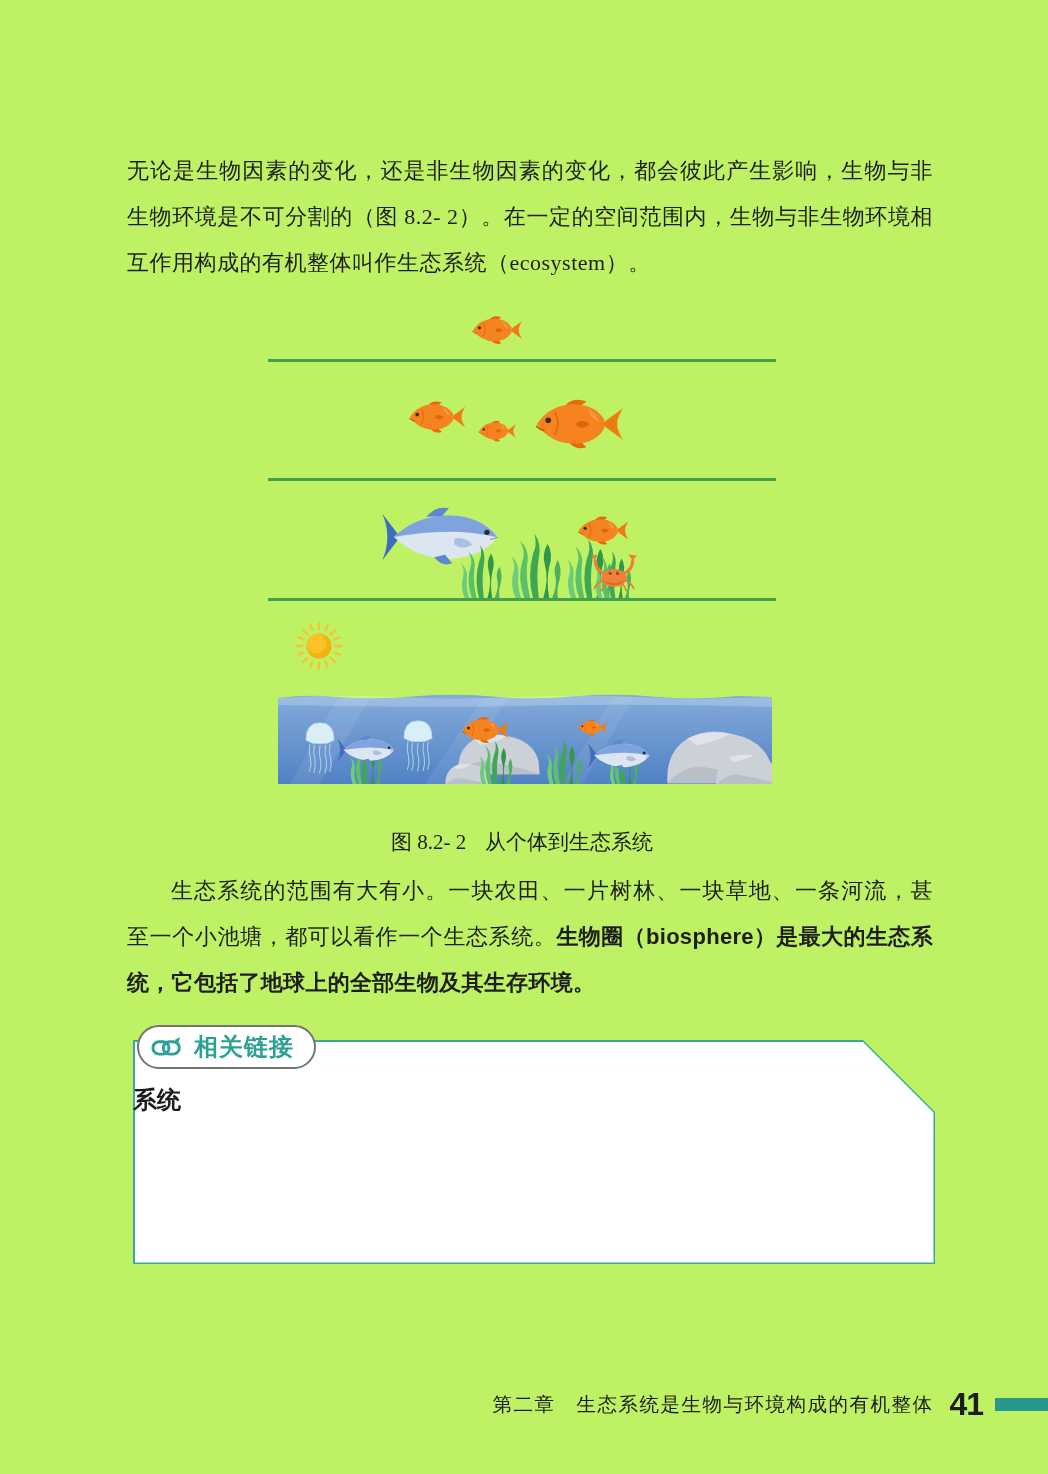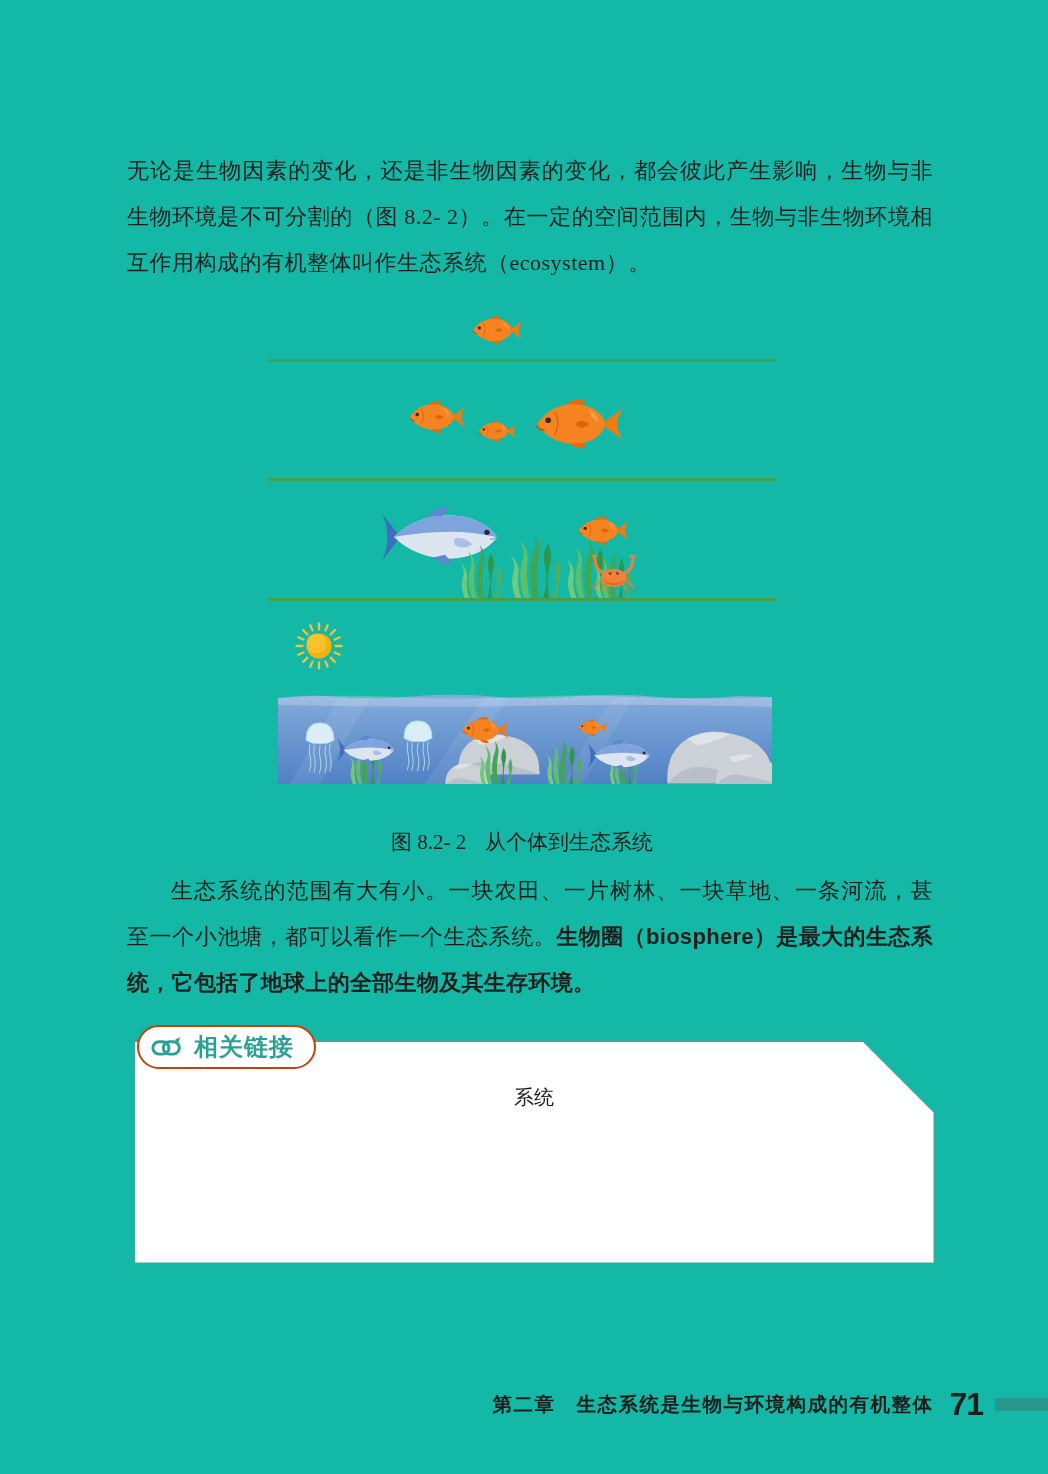--- a/index.html
+++ b/index.html
@@ -1,16 +1,16 @@
 <!DOCTYPE html>
 <html><head>
 <meta charset="utf-8">
 <style>
   html,body{margin:0;padding:0;background:#e8e8e8;}
-  .page{position:relative;width:1048px;height:1474px;background:#14b8a6;margin:0 auto;
+  .page{position:relative;width:1048px;height:1474px;background:#bef264;margin:0 auto;
         font-family:"Liberation Serif",serif;color:#1e1e1e;overflow:hidden;}
 
   
   .para{position:absolute;left:127px;width:806px;font-size:22px;line-height:46px;
         text-align:justify;letter-spacing:0.5px;}
   .para1{top:126px;}
   .para2{top:846px;}
   .indent{text-indent:2em;}
   .hei-bold{font-family:"Liberation Sans",sans-serif;font-weight:700;letter-spacing:0.3px;}
 
@@ -21,33 +21,33 @@
   .fig-caption{position:absolute;left:268px;top:828px;width:508px;text-align:center;
                font-size:21px;color:#1e1e1e;}
   .fig-caption .cap-label{margin-right:0.9em;}
 
   
   .linkbox-wrap{position:absolute;left:133px;top:1040px;width:802px;height:224px;}
   .linkbox-border{position:absolute;left:0;top:0;right:0;bottom:0;background:#3aa99b;
       clip-path:polygon(0 0, calc(100% - 72px) 0, 100% 72px, 100% 100%, 0 100%);}
   .linkbox-inner{position:absolute;left:1.5px;top:1.5px;right:1.5px;bottom:1.5px;background:#ffffff;
       clip-path:polygon(0 0, calc(100% - 71px) 0, 100% 71px, 100% 100%, 0 100%);}
-  .pill{position:absolute;left:4px;top:-15px;height:40px;border:2px solid #c2410c;
+  .pill{position:absolute;left:4px;top:-15px;height:40px;border:2px solid #737373;
         border-radius:23px;background:#fff;display:flex;align-items:center;gap:9px;
         padding:0 20px 0 12px;z-index:3;}
   .pill-label{font-family:"Liberation Sans",sans-serif;font-weight:700;font-size:24px;
               color:#2ba195;letter-spacing:1px;}
-  .box-title{position:absolute;top:44px;left:0;width:100%;text-align:center;z-index:2;
-             font-family:"Liberation Sans",sans-serif;font-weight:400;font-size:20px;color:#1c1c1c;}
+  .box-title{position:absolute;top:44px;left:0;width:100%;z-index:2;
+             font-family:"Liberation Sans",sans-serif;font-weight:700;font-size:24px;color:#1c1c1c;}
   .box-body{position:absolute;top:82px;left:20px;right:18px;z-index:2;font-size:20.5px;
             line-height:33px;text-align:justify;text-indent:2em;color:#222;}
 
   
   .footer{position:absolute;top:1386px;right:0;display:flex;align-items:center;}
-  .footer-chapter{font-family:"Liberation Sans",sans-serif;font-weight:700;font-size:19.5px;
+  .footer-chapter{font-family:"Liberation Sans",sans-serif;font-weight:400;font-size:19.5px;
                   color:#1c1c1c;letter-spacing:1.5px;}
   .footer-num{font-family:"Liberation Sans",sans-serif;font-weight:800;font-size:32px;
               margin-left:16px;color:#1d1d1d;letter-spacing:-1px;}
   .footer-bar{width:53px;height:13px;background:#27988b;margin-left:12px;}
 </style>
 </head>
 <body>
 
 <svg width="0" height="0" style="position:absolute" aria-hidden="true">
   <defs>
@@ -234,17 +234,17 @@
         </g>
         <path d="M25 5 L31 2 L29 8 Z" fill="#2ba195"></path>
       </svg>
       <span class="pill-label">相关链接</span>
     </div>
     <div class="box-title">系统</div>
   </div>
 
   <div class="footer">
     <span class="footer-chapter">第二章　生态系统是生物与环境构成的有机整体</span>
-    <span class="footer-num">71</span>
+    <span class="footer-num">41</span>
     <span class="footer-bar"></span>
   </div>
 
 </div>
 
 </body></html>

